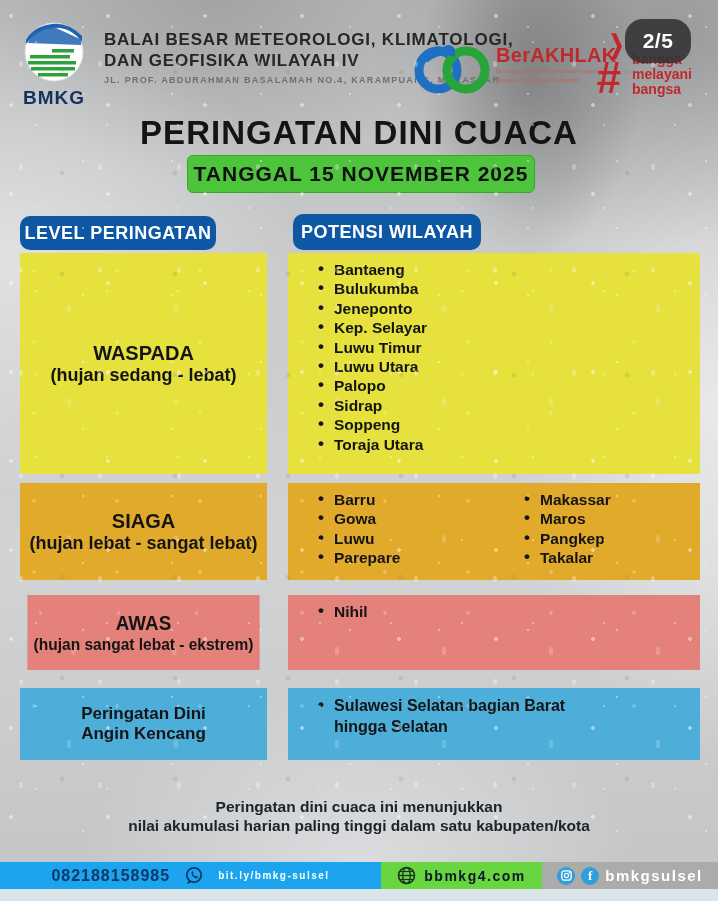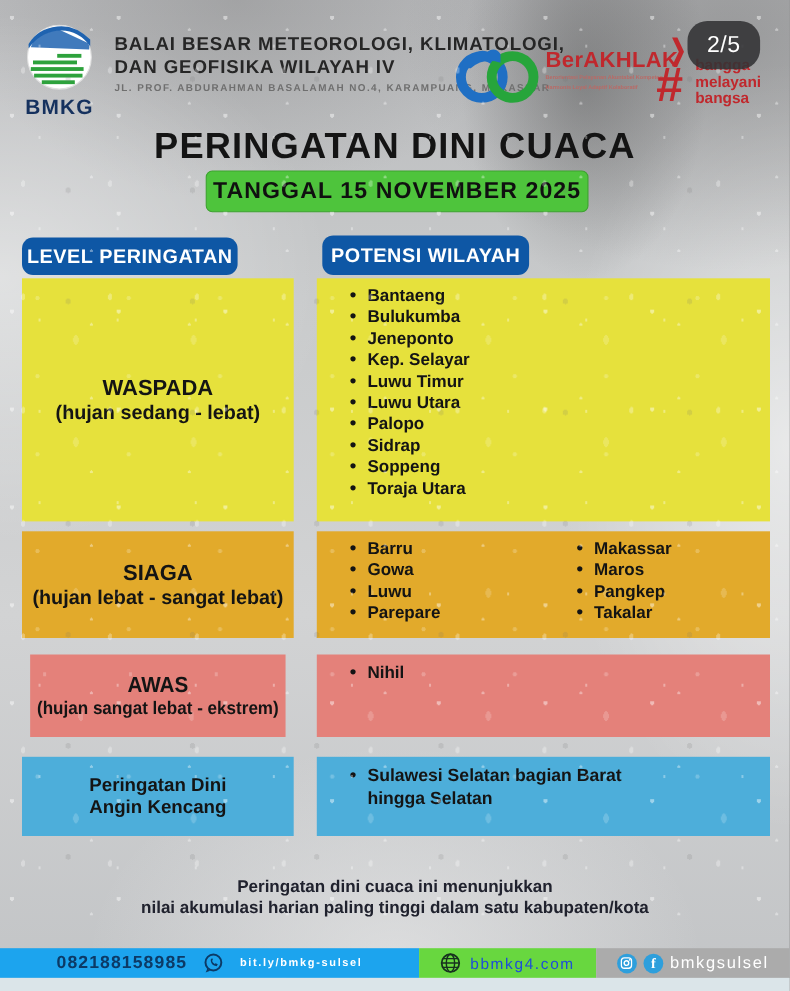--- a/index.html
+++ b/index.html
@@ -37,21 +37,21 @@
   .cloudinf{left:410px;top:40px;z-index:2;}
   .berakhlak{left:496px;top:44px;width:120px;z-index:2;}
   .berakhlak-title{font-size:20px;font-weight:800;color:#c0282d;letter-spacing:0.3px;line-height:22px;}
   .berakhlak-chevron{position:absolute;right:-8px;top:-10px;color:#c0282d;font-size:18px;font-weight:800;transform:scaleY(1.4);}
   .berakhlak-sub{font-size:5px;font-weight:700;color:#b96a66;line-height:7px;margin-top:2px;}
   .hashtag{left:596px;top:52px;width:120px;z-index:2;color:#c0282d;}
   .hash-glyph{position:absolute;left:0;top:6px;font-size:44px;font-weight:900;font-style:italic;line-height:40px;}
   .hash-words{margin-left:36px;font-size:14px;font-weight:800;line-height:15px;}
   .page-badge{left:625px;top:19px;width:66px;height:44px;z-index:7;background:rgba(50,50,52,0.88);
     border-radius:18px;display:flex;align-items:center;justify-content:center;}
-  .page-badge span{color:#fff;font-size:21px;font-weight:400;letter-spacing:0.5px;}
+  .page-badge span{color:#fff;font-size:21px;font-weight:700;letter-spacing:0.5px;}
 
   
   .main-title{left:0;top:114px;width:718px;text-align:center;font-size:33px;font-weight:900;
     color:#141414;letter-spacing:1px;z-index:2;}
   .date-badge{left:187px;top:155px;width:346px;height:36px;background:#4ec43c;border:1px solid #3da32f;
     border-radius:6px;display:flex;align-items:center;justify-content:center;z-index:2;}
   .date-badge span{font-size:21px;font-weight:800;color:#101010;letter-spacing:1px;}
 
   
   .pill{background:#0e57a5;border-radius:10px;display:flex;align-items:center;justify-content:center;z-index:2;}
@@ -94,22 +94,22 @@
     font-size:15.5px;font-weight:800;line-height:19px;}
 
   
   .bottom-bar{left:0;top:862px;width:718px;height:27px;display:flex;z-index:6;}
   .seg{display:flex;align-items:center;height:100%;}
   .seg-blue{width:381px;background:#1ca4ee;justify-content:center;gap:14px;}
   .seg-green{width:161px;background:#68d73f;justify-content:center;gap:8px;}
   .seg-gray{width:176px;background:#ababab;justify-content:center;gap:6px;}
   .phone-txt{color:#0c3a66;font-size:16px;font-weight:800;letter-spacing:1px;}
   .link-txt{color:#fff;font-size:10px;font-weight:800;letter-spacing:1.5px;}
-  .web-txt{color:#1d4ed8;font-size:14px;font-weight:400;letter-spacing:1.5px;}
-  .social-txt{color:#fff;font-size:15px;font-weight:400;letter-spacing:1.5px;}
+  .web-txt{color:#0f172a;font-size:14px;font-weight:700;letter-spacing:1.5px;}
+  .social-txt{color:#fff;font-size:15px;font-weight:700;letter-spacing:1.5px;}
   .icon-circle{width:18px;height:18px;border-radius:50%;display:flex;align-items:center;justify-content:center;}
   .ig{background:#2e9fdc;}
   .fb{background:#2e9fdc;color:#fff;font-size:13px;font-weight:800;font-family:"Liberation Serif",serif;}
   .bottom-strip{left:0;top:889px;width:718px;height:12px;background:#dbe5e9;z-index:6;}
 </style>
 </head>
 <body>
 
 <div class="poster">
 

